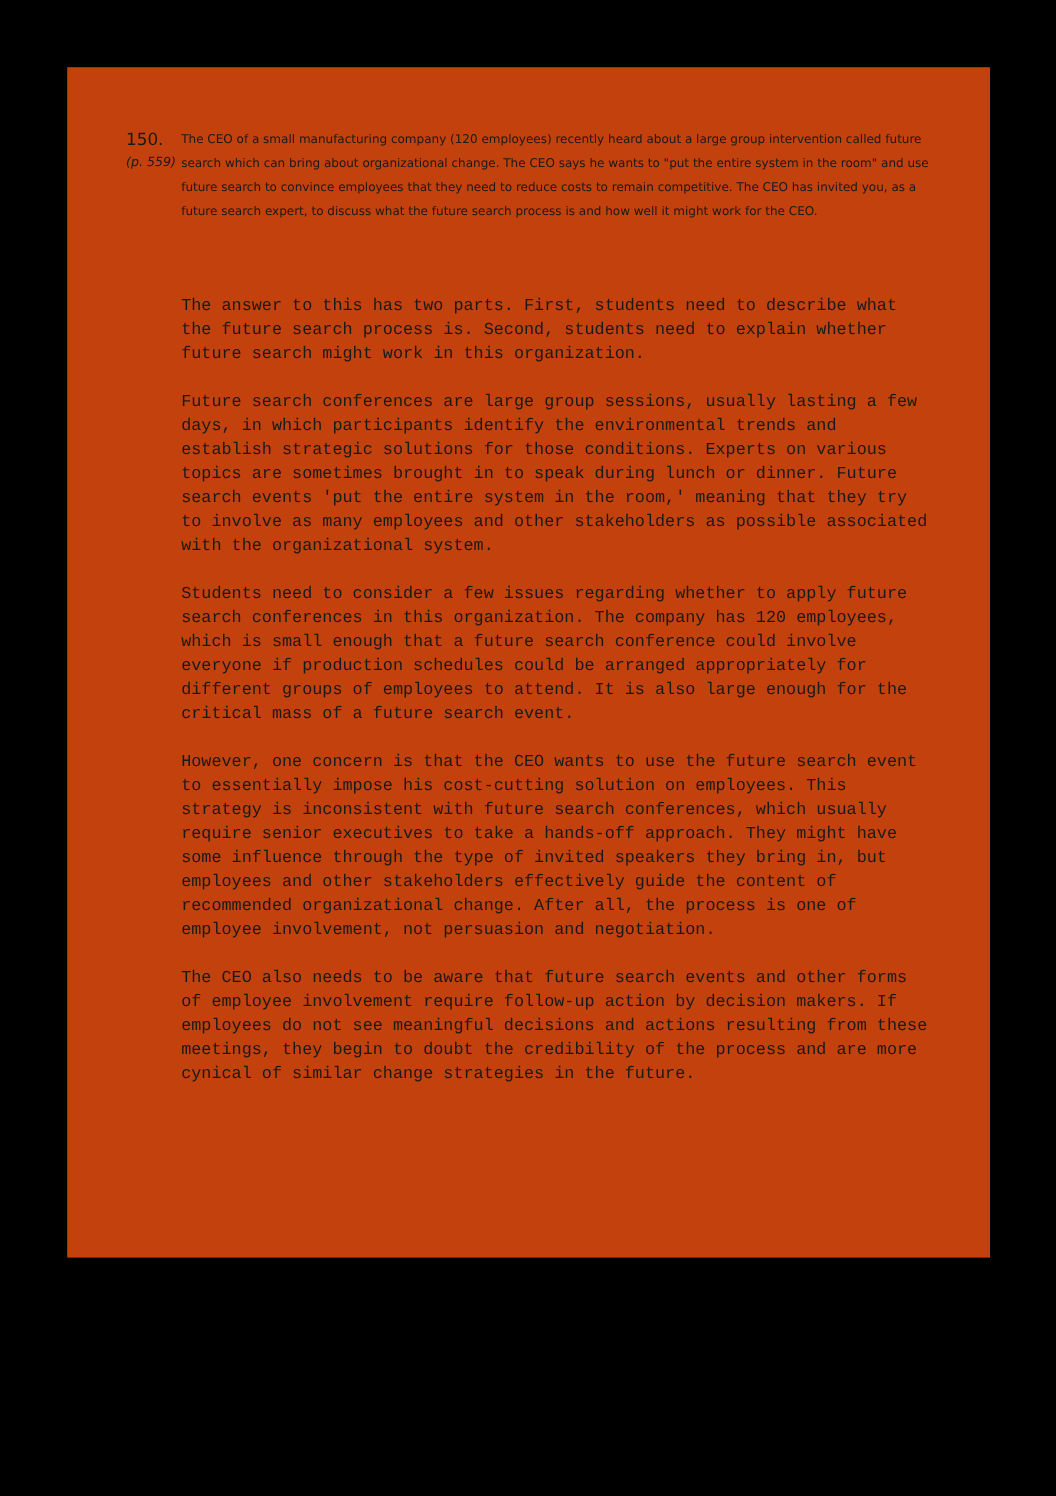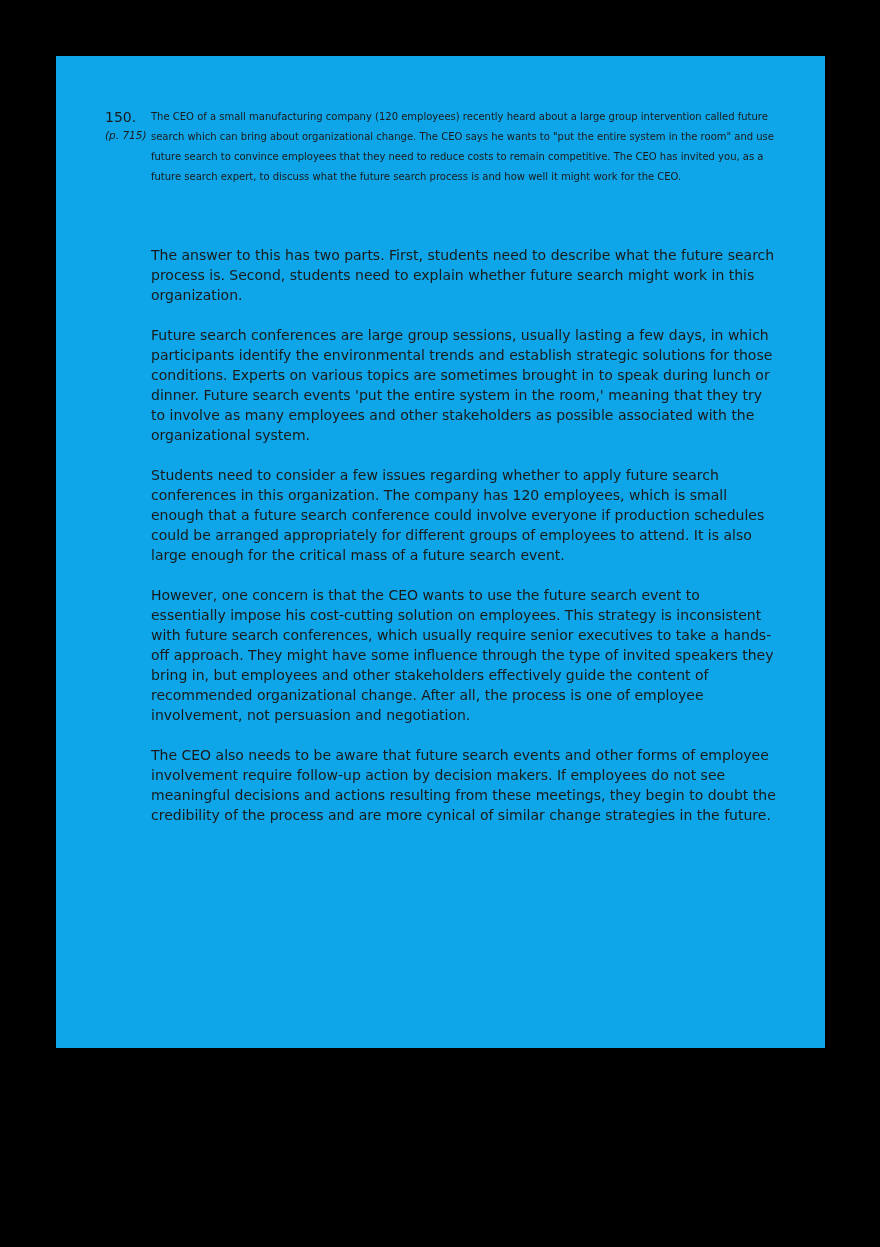--- a/index.html
+++ b/index.html
@@ -10,21 +10,21 @@
     height: 1247px;
     position: relative;
     font-family: "DejaVu Sans", "Liberation Sans", sans-serif;
   }
   .page {
     position: absolute;
     left: 56px;
     top: 56px;
     width: 769px;
     height: 992px;
-    background: #0ea5e9;
+    background: #c2410c;
     box-sizing: border-box;
   }
   .content {
     padding: 51px 0 0 49px;
     color: #1a1a1a;
   }
   .question-block {
     display: flex;
     align-items: flex-start;
   }
@@ -54,32 +54,33 @@
   .answer-section {
     margin-left: 46px;
     margin-top: 58px;
     width: 625px;
   }
   .answer-section p {
     margin: 0 0 20px 0;
     font-size: 14px;
     line-height: 20px;
     color: #1a1a1a;
+    font-family: Liberation Mono, monospace;
   }
 </style>
 </head>
 <body>
 
 <div class="page">
   <div class="content">
 
     <div class="question-block">
       <div class="q-col">
         <div class="q-num">150.</div>
-        <div class="q-ref">(p. 715)</div>
+        <div class="q-ref">(p. 559)</div>
       </div>
       <div class="q-text">The CEO of a small manufacturing company (120 employees) recently heard about a large group intervention called future search which can bring about organizational change. The CEO says he wants to "put the entire system in the room" and use future search to convince employees that they need to reduce costs to remain competitive. The CEO has invited you, as a future search expert, to discuss what the future search process is and how well it might work for the CEO.</div>
     </div>
 
     <div class="answer-section">
       <p>The answer to this has two parts. First, students need to describe what the future search process is. Second, students need to explain whether future search might work in this organization.</p>
       <p>Future search conferences are large group sessions, usually lasting a few days, in which participants identify the environmental trends and establish strategic solutions for those conditions. Experts on various topics are sometimes brought in to speak during lunch or dinner. Future search events 'put the entire system in the room,' meaning that they try to involve as many employees and other stakeholders as possible associated with the organizational system.</p>
       <p>Students need to consider a few issues regarding whether to apply future search conferences in this organization. The company has 120 employees, which is small enough that a future search conference could involve everyone if production schedules could be arranged appropriately for different groups of employees to attend. It is also large enough for the critical mass of a future search event.</p>
       <p>However, one concern is that the CEO wants to use the future search event to essentially impose his cost-cutting solution on employees. This strategy is inconsistent with future search conferences, which usually require senior executives to take a hands-off approach. They might have some influence through the type of invited speakers they bring in, but employees and other stakeholders effectively guide the content of recommended organizational change. After all, the process is one of employee involvement, not persuasion and negotiation.</p>
       <p>The CEO also needs to be aware that future search events and other forms of employee involvement require follow-up action by decision makers. If employees do not see meaningful decisions and actions resulting from these meetings, they begin to doubt the credibility of the process and are more cynical of similar change strategies in the future.</p>

